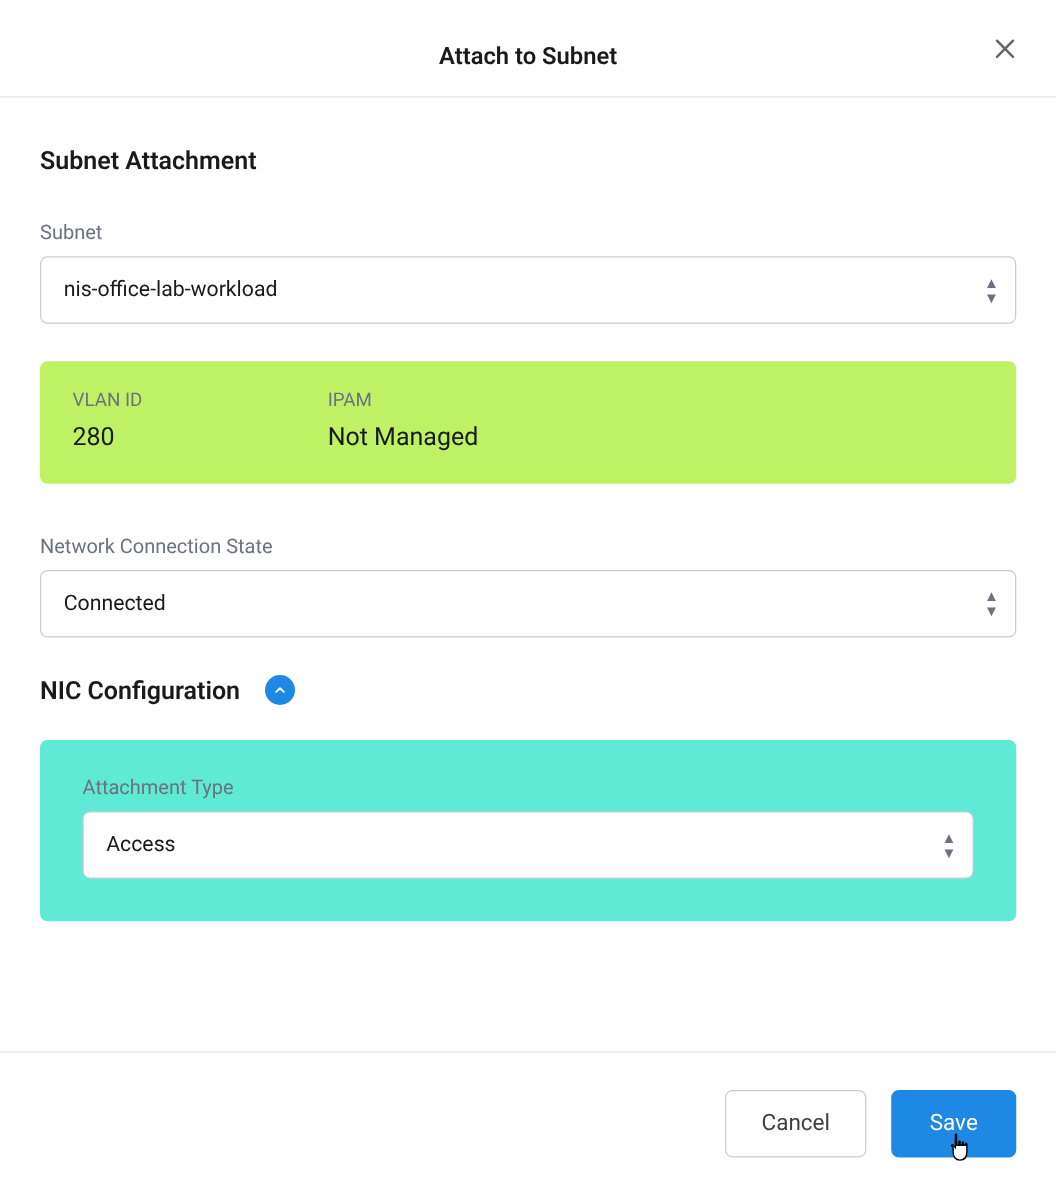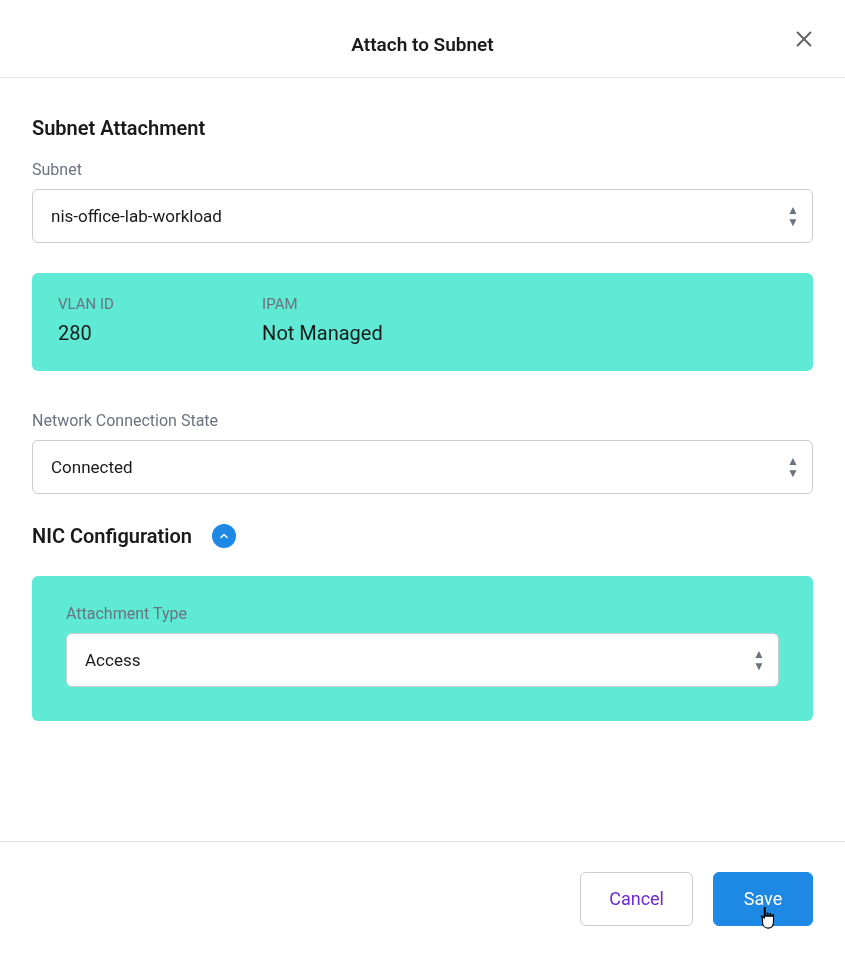--- a/index.html
+++ b/index.html
@@ -35,21 +35,21 @@
       color: #666;
     }
     .close-icon svg { width: 100%; height: 100%; }
     .modal-body {
       padding: 38px 32px 30px 32px;
     }
     .section-heading {
       font-size: 20px;
       font-weight: 600;
       color: #1a1a1a;
-      margin-bottom: 20px;
+      margin-bottom: 36px;
     }
     .field-label {
       font-size: 16px;
       color: #6b7280;
       margin-bottom: 10px;
       display: block;
     }
     .select-wrap {
       position: relative;
       width: 100%;
@@ -78,21 +78,21 @@
       pointer-events: none;
       color: #6b7280;
       font-size: 12px;
       line-height: 1;
       letter-spacing: -2px;
       display: flex;
       flex-direction: column;
       gap: 0px;
     }
     .info-panel {
-      background: #5eead4;
+      background: #bef264;
       border-radius: 6px;
       padding: 22px 26px 26px 26px;
       display: flex;
       margin-bottom: 40px;
     }
     .info-col {
       display: flex;
       flex-direction: column;
     }
     .info-col.c1 { width: 28%; }
@@ -152,21 +152,21 @@
       border-radius: 6px;
       font-size: 18px;
       cursor: pointer;
       display: inline-flex;
       align-items: center;
       justify-content: center;
     }
     .btn-secondary {
       background: #fff;
       border: 1px solid #c9cdd3;
-      color: #6d28d9;
+      color: #404040;
     }
     .btn-primary {
       background: #1e88e5;
       border: 1px solid #1e88e5;
       color: #fff;
       min-width: 100px;
     }
     .cursor-icon {
       position: absolute;
       right: 66px;

